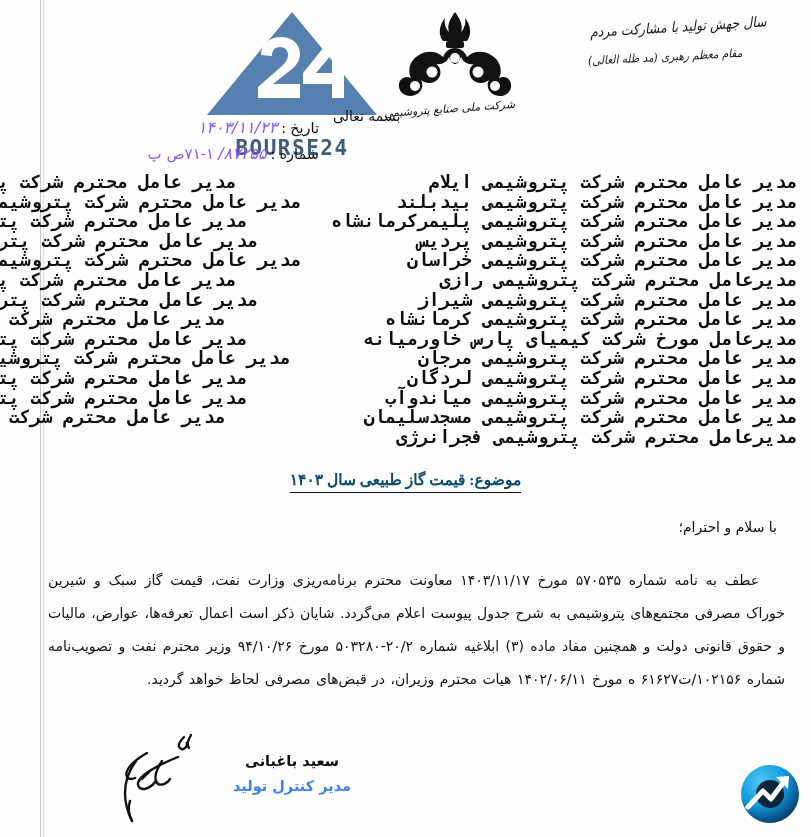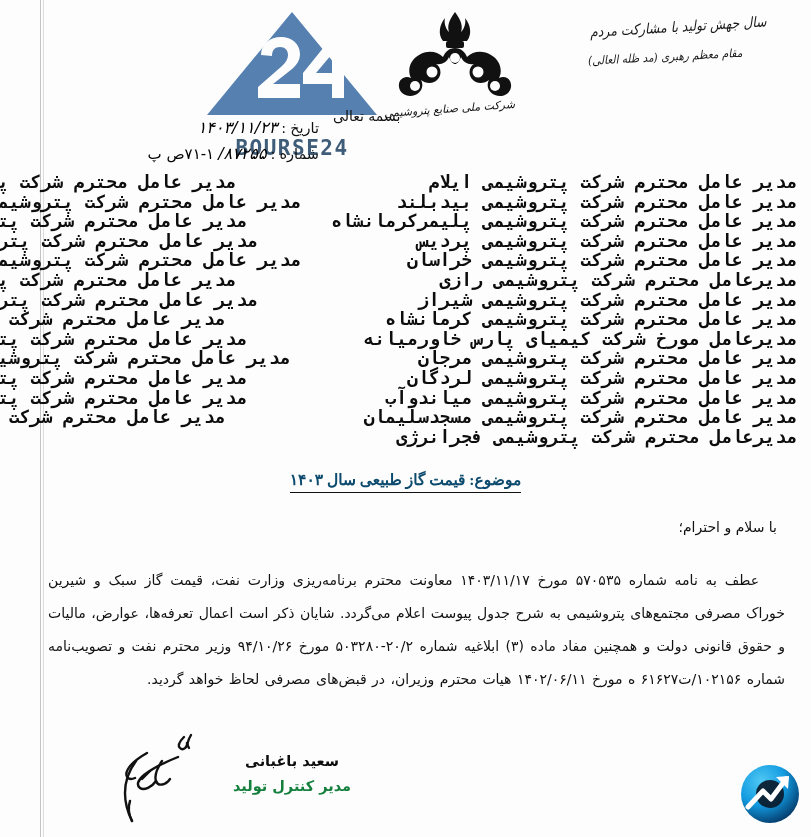--- a/index.html
+++ b/index.html
@@ -144,21 +144,21 @@
     align-items: baseline;
     justify-content: flex-start;
     white-space: nowrap;
     margin-bottom: 7px;
     gap: 4px;
   }
   .meta-label { font-size: 14.5px; color: #111; }
   .meta-colon { font-size: 14.5px; color: #111; }
   .meta-value {
     font-size: 15px;
-    color: #000000;
+    color: #8b5cf6;
     letter-spacing: .5px;
   }
   .meta-value-hand {
     font-size: 16px;
     font-style: italic;
     letter-spacing: .5px;
   }
 
   
   .recipients {
@@ -245,21 +245,21 @@
     font-family: "DejaVu Sans", sans-serif;
     font-size: 14.5px;
     font-weight: 700;
     color: #0d0d0d;
     letter-spacing: .2px;
   }
   .sign-title {
     font-family: "DejaVu Sans", sans-serif;
     font-size: 14.5px;
     font-weight: 700;
-    color: #15803d;
+    color: #3b82f6;
     margin-top: 9px;
     letter-spacing: .2px;
   }
   .autograph {
     position: absolute;
     right: 600px;
     top: 0px;
     width: 130px;
     height: 96px;
     pointer-events: none;

